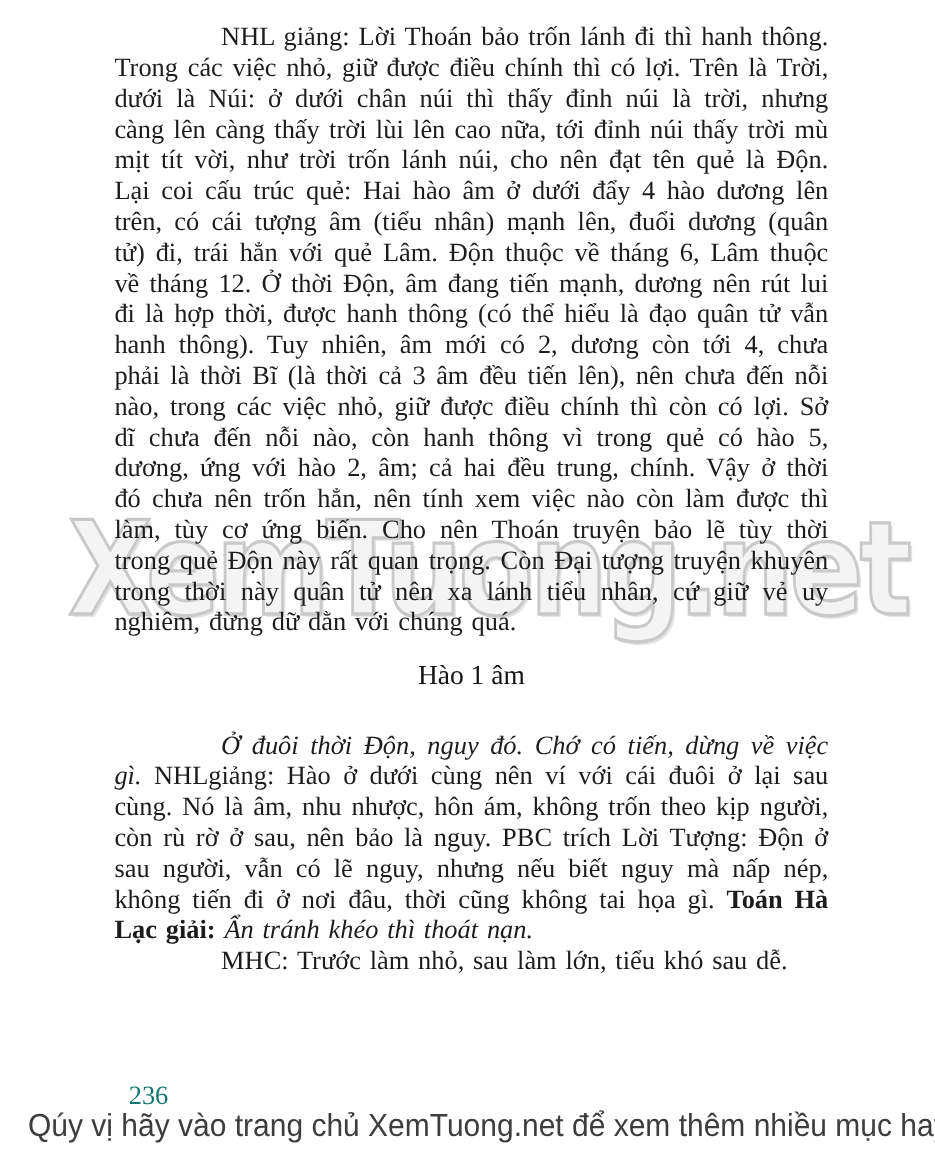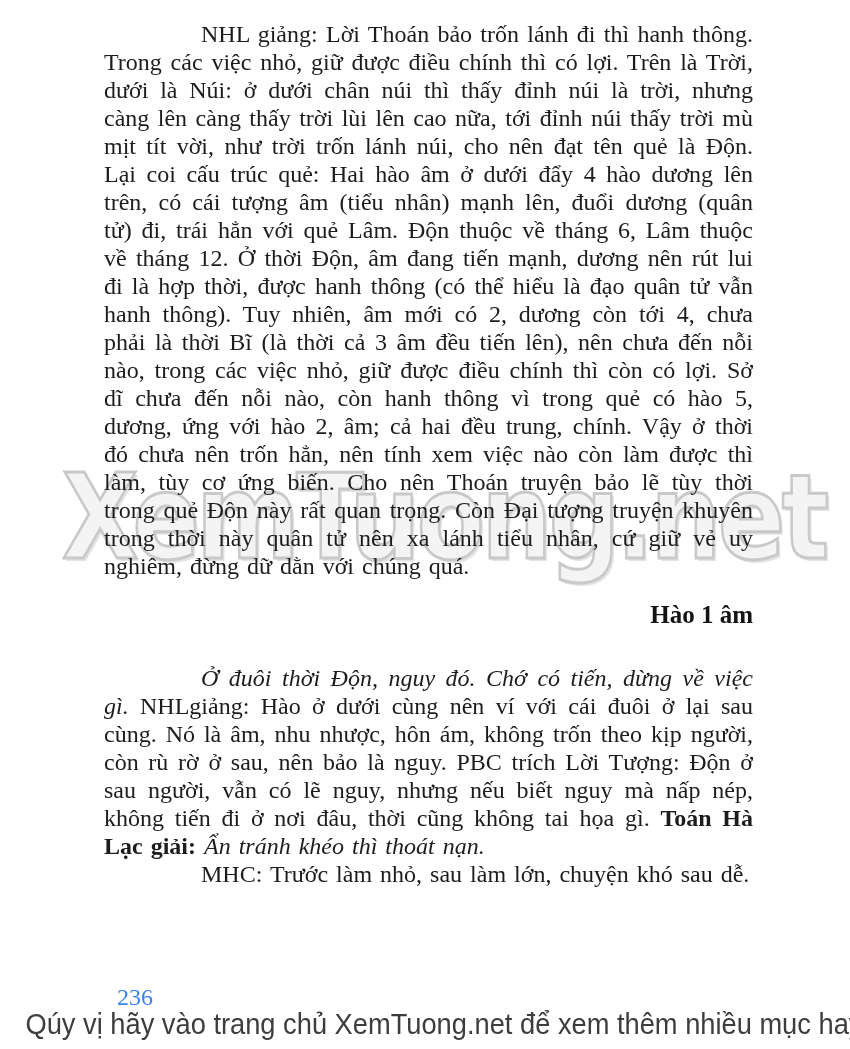--- a/index.html
+++ b/index.html
@@ -44,36 +44,36 @@
     margin: 0;
     font-size: 24px;
     line-height: 28px;
     text-align: justify;
     word-spacing: 2px;
   }
   .indent { text-indent: 97px; }
   .italic { font-style: italic; }
   .heading {
     margin: 21px 0 35px 0;
-    text-align: right;
+    text-align: center;
     font-size: 25px;
-    font-weight: bold;
+    font-weight: normal;
     color: #141414;
   }
   .single-line {
     text-align: left;
     white-space: nowrap;
   }
   .page-number {
     position: absolute;
     left: 117px;
     top: 984px;
     z-index: 3;
     font-size: 24px;
-    color: #3b82f6;
+    color: #0f766e;
     font-family: "Liberation Serif", serif;
   }
   .footer {
     position: absolute;
     left: 0;
     right: 0;
     top: 1008px;
     z-index: 2;
     text-align: center;
     font-family: "Liberation Sans", sans-serif;
@@ -92,21 +92,21 @@
   <div class="watermark">XemTuong.net</div>
 
   <div class="text-block">
 
     <p class="body indent">NHL giảng: Lời Thoán bảo trốn lánh đi thì hanh thông. Trong các việc nhỏ, giữ được điều chính thì có lợi. Trên là Trời, dưới là Núi: ở dưới chân núi thì thấy đỉnh núi là trời, nhưng càng lên càng thấy trời lùi lên cao nữa, tới đỉnh núi thấy trời mù mịt tít vời, như trời trốn lánh núi, cho nên đạt tên quẻ là Độn. Lại coi cấu trúc quẻ: Hai hào âm ở dưới đẩy 4 hào dương lên trên, có cái tượng âm (tiểu nhân) mạnh lên, đuổi dương (quân tử) đi, trái hẳn với quẻ Lâm. Độn thuộc về tháng 6, Lâm thuộc về tháng 12. Ở thời Độn, âm đang tiến mạnh, dương nên rút lui đi là hợp thời, được hanh thông (có thể hiểu là đạo quân tử vẫn hanh thông). Tuy nhiên, âm mới có 2, dương còn tới 4, chưa phải là thời Bĩ (là thời cả 3 âm đều tiến lên), nên chưa đến nỗi nào, trong các việc nhỏ, giữ được điều chính thì còn có lợi. Sở dĩ chưa đến nỗi nào, còn hanh thông vì trong quẻ có hào 5, dương, ứng với hào 2, âm; cả hai đều trung, chính. Vậy ở thời đó chưa nên trốn hẳn, nên tính xem việc nào còn làm được thì làm, tùy cơ ứng biến. Cho nên Thoán truyện bảo lẽ tùy thời trong quẻ Độn này rất quan trọng. Còn Đại tượng truyện khuyên trong thời này quân tử nên xa lánh tiểu nhân, cứ giữ vẻ uy nghiêm, đừng dữ dằn với chúng quá.</p>
 
     <h3 class="heading">Hào 1 âm</h3>
 
     <p class="body indent"><span class="italic">Ở đuôi thời Độn, nguy đó. Chớ có tiến, dừng về việc gì.</span><span> NHLgiảng: Hào ở dưới cùng nên ví với cái đuôi ở lại sau cùng. Nó là âm, nhu nhược, hôn ám, không trốn theo kịp người, còn rù rờ ở sau, nên bảo là nguy. PBC trích Lời Tượng: Độn ở sau người, vẫn có lẽ nguy, nhưng nếu biết nguy mà nấp nép, không tiến đi ở nơi đâu, thời cũng không tai họa gì. </span><b>Toán Hà Lạc giải:</b><span class="italic"> Ẩn tránh khéo thì thoát nạn.</span></p>
 
-    <p class="body indent single-line">MHC: Trước làm nhỏ, sau làm lớn, chuyện khó sau dễ.</p>
+    <p class="body indent single-line">MHC: Trước làm nhỏ, sau làm lớn, tiểu khó sau dễ.</p>
 
 
   </div>
 
   <div class="page-number">236</div>
 
   <div class="footer">Qúy vị hãy vào trang chủ XemTuong.net để xem thêm nhiều mục hay khác</div>
 
 </div>
 

